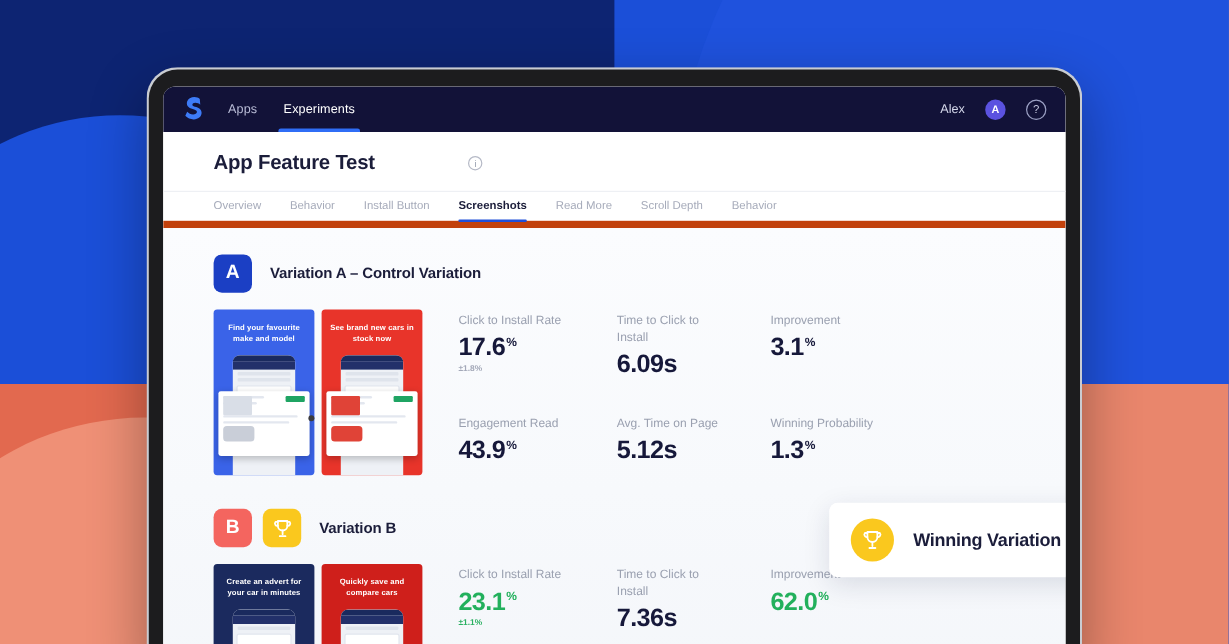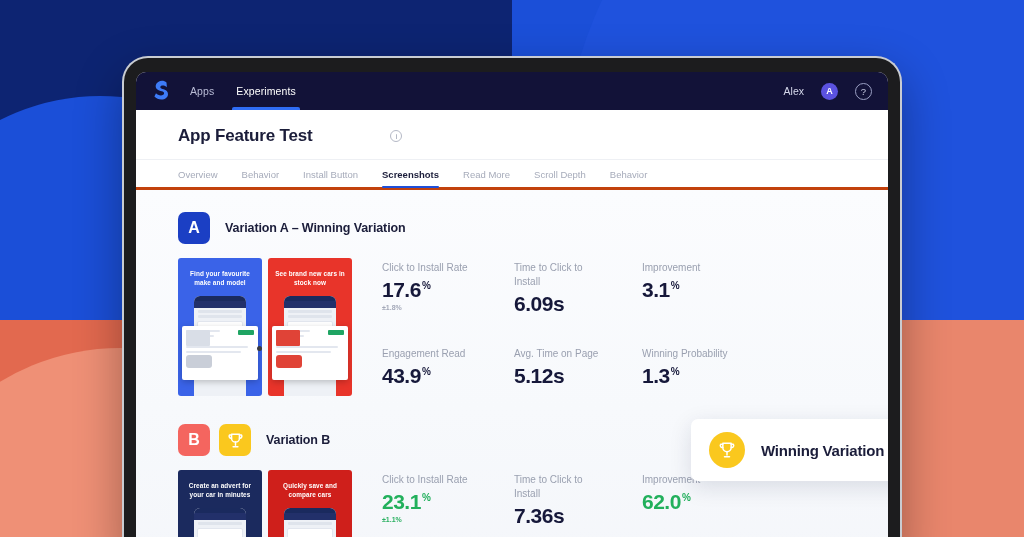--- a/index.html
+++ b/index.html
@@ -73,21 +73,21 @@
   .page-title { font-size: 17px; font-weight: 700; color: #1b1d3a; letter-spacing: -.2px; }
   .info-icon {
     width: 12px; height: 12px; border-radius: 50%; border: 1.1px solid #b5b9c6;
     color: #9aa0b0; font-size: 8px; margin-left: 78px;
     display: flex; align-items: center; justify-content: center; cursor: pointer;
   }
 
   
   .tabstrip {
     background: #fff; display: flex; align-items: flex-end; gap: 24px;
-    padding: 0 0 0 42px; height: 30px; border-bottom: 3px solid #c2410c;
+    padding: 0 0 0 42px; height: 30px; border-bottom: 6px solid #c2410c;
   }
   .tab {
     font-size: 9.5px; color: #a6abba; padding-bottom: 7px; position: relative; cursor: pointer;
     white-space: nowrap;
   }
   .tab.active { color: #1b1d3a; font-weight: 700; }
   .tab.active::after {
     content: ""; position: absolute; left: 0; right: 0; bottom: -1px; height: 2.5px;
     background: #1f4fd8; border-radius: 2px;
   }
@@ -219,21 +219,21 @@
         <span class="tab active">Screenshots</span>
         <span class="tab">Read More</span>
         <span class="tab">Scroll Depth</span>
         <span class="tab">Behavior</span>
       </div>
 
       <div class="content">
 
         <div class="var-head">
           <span class="badge a">A</span>
-          <span class="var-title">Variation A – Winning Variation</span>
+          <span class="var-title">Variation A – Control Variation</span>
         </div>
 
         <div class="var-body">
           <div class="shots">
             <div class="shot blue">
               <div class="cap">Find your favourite make and model</div>
               <div class="phone">
                 <div class="ph-bar"></div>
                   <div class="ph-nav"></div>
                 <div class="ph-row"></div>

